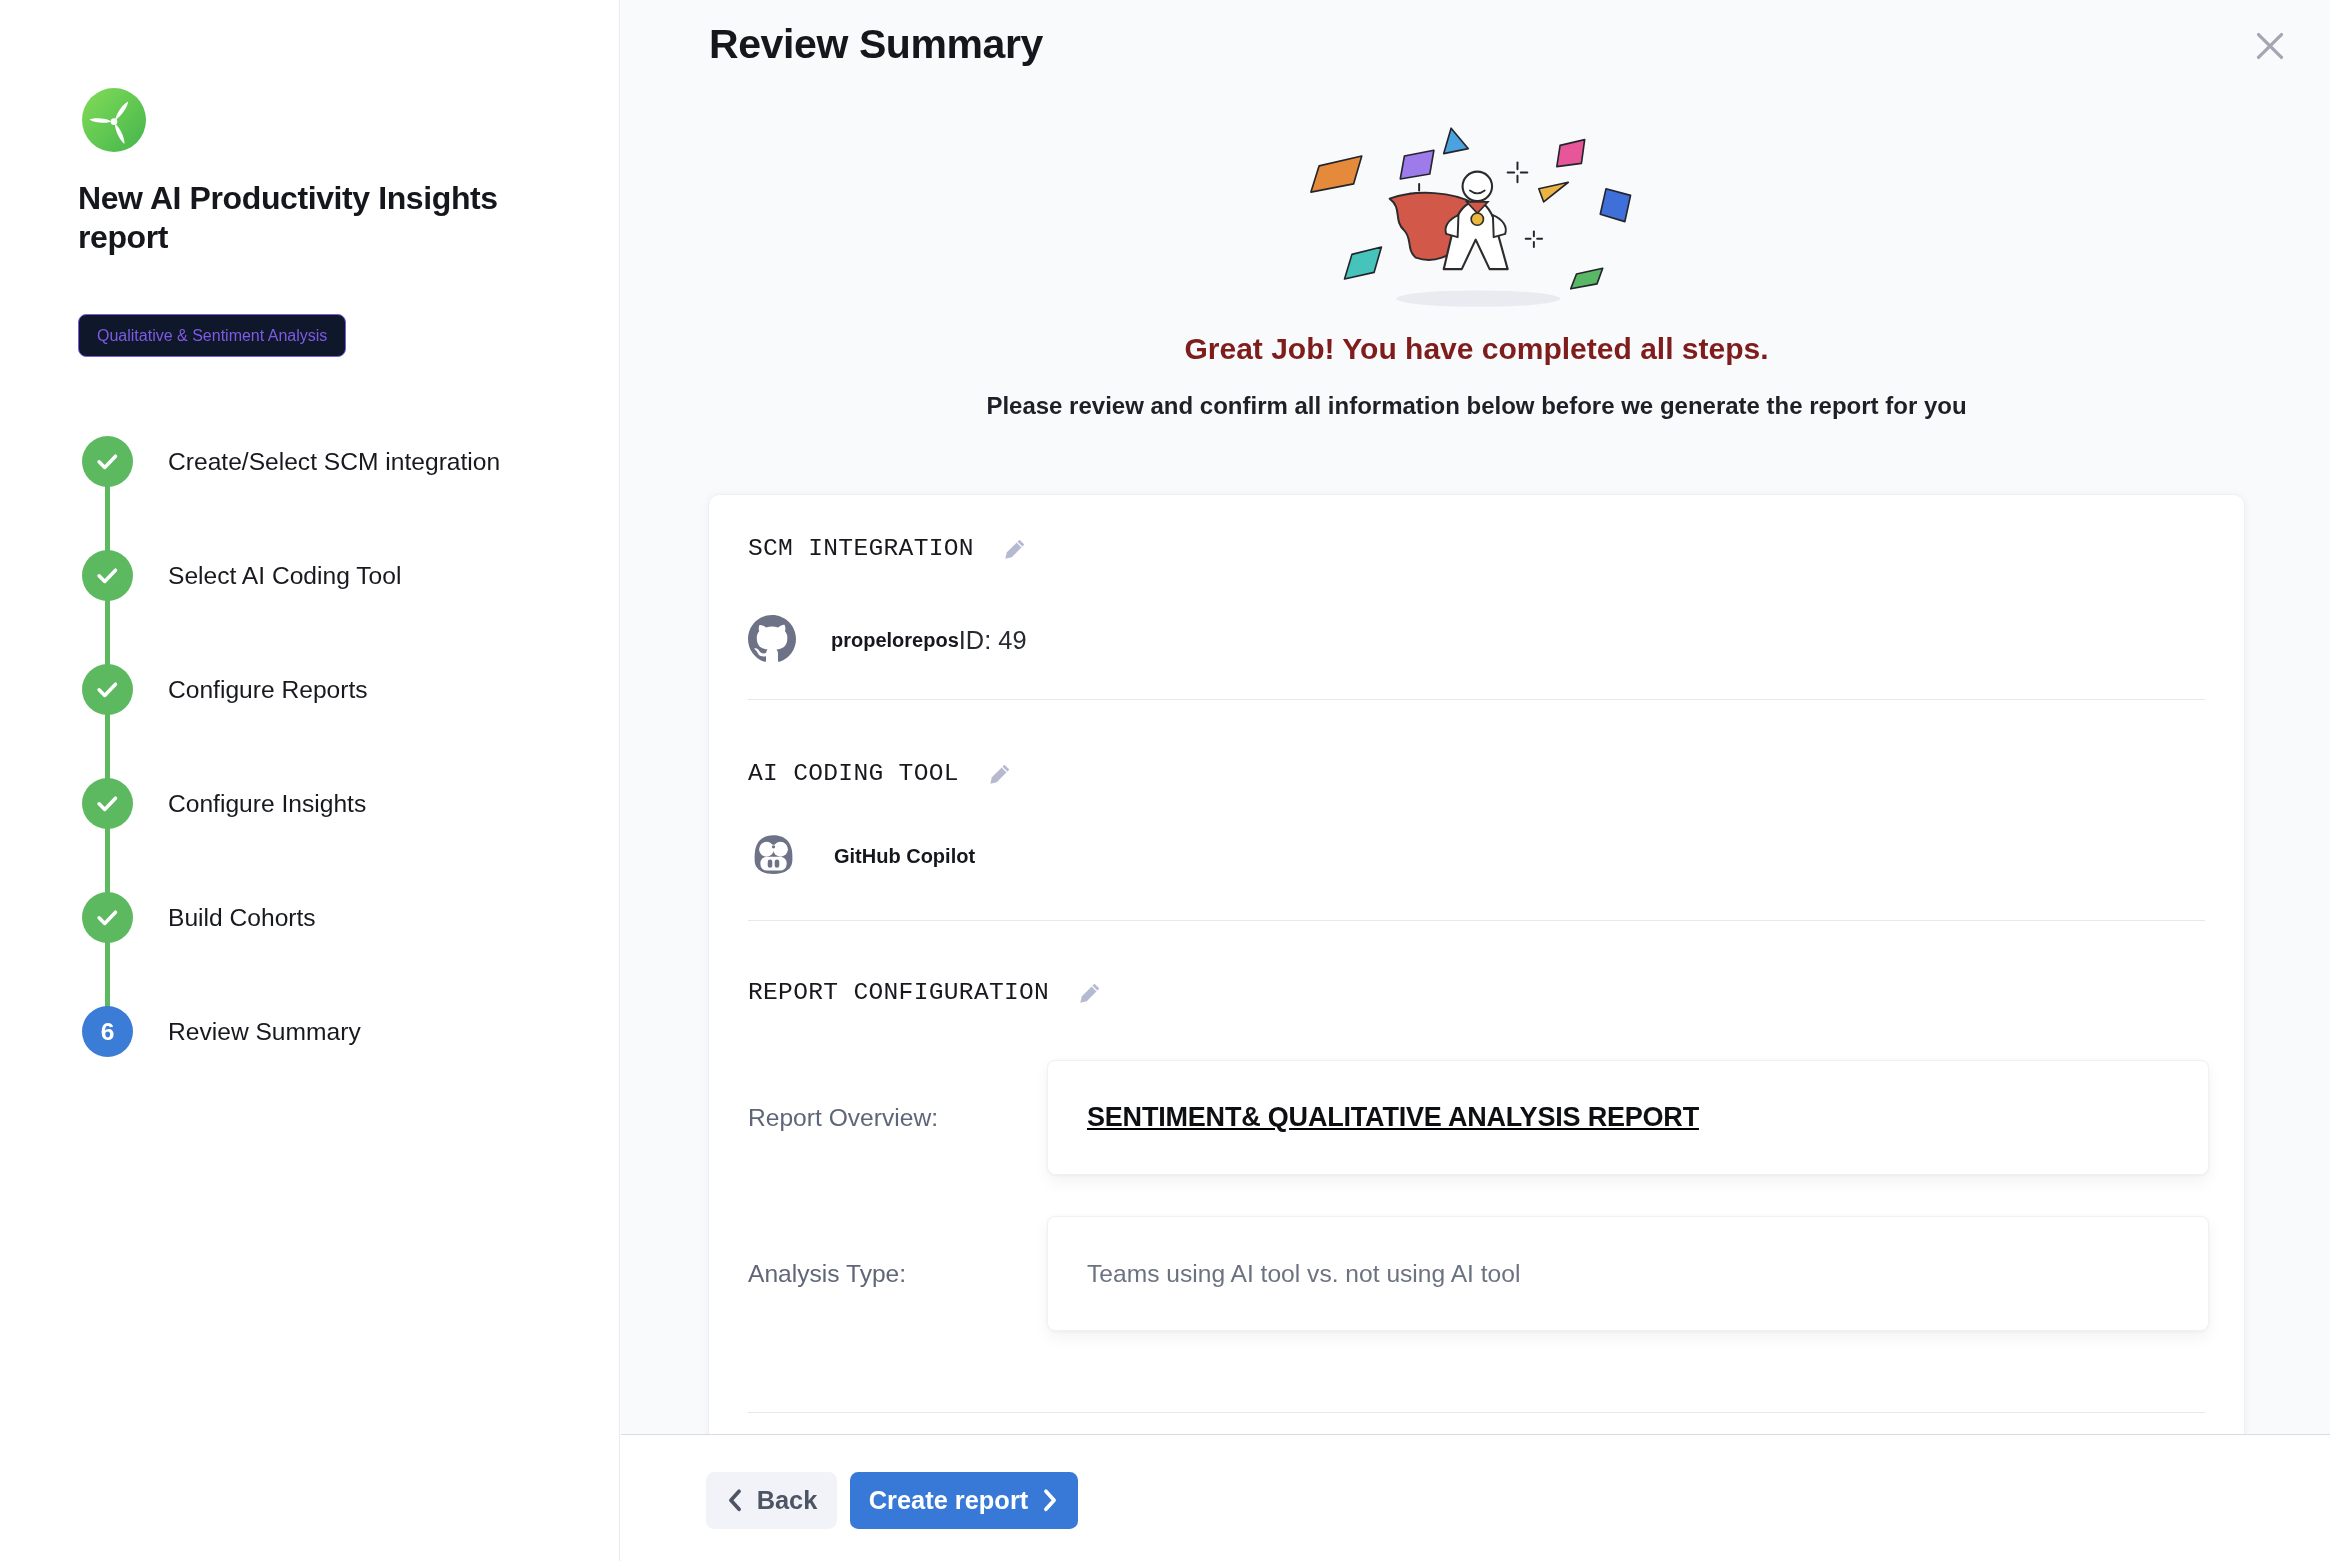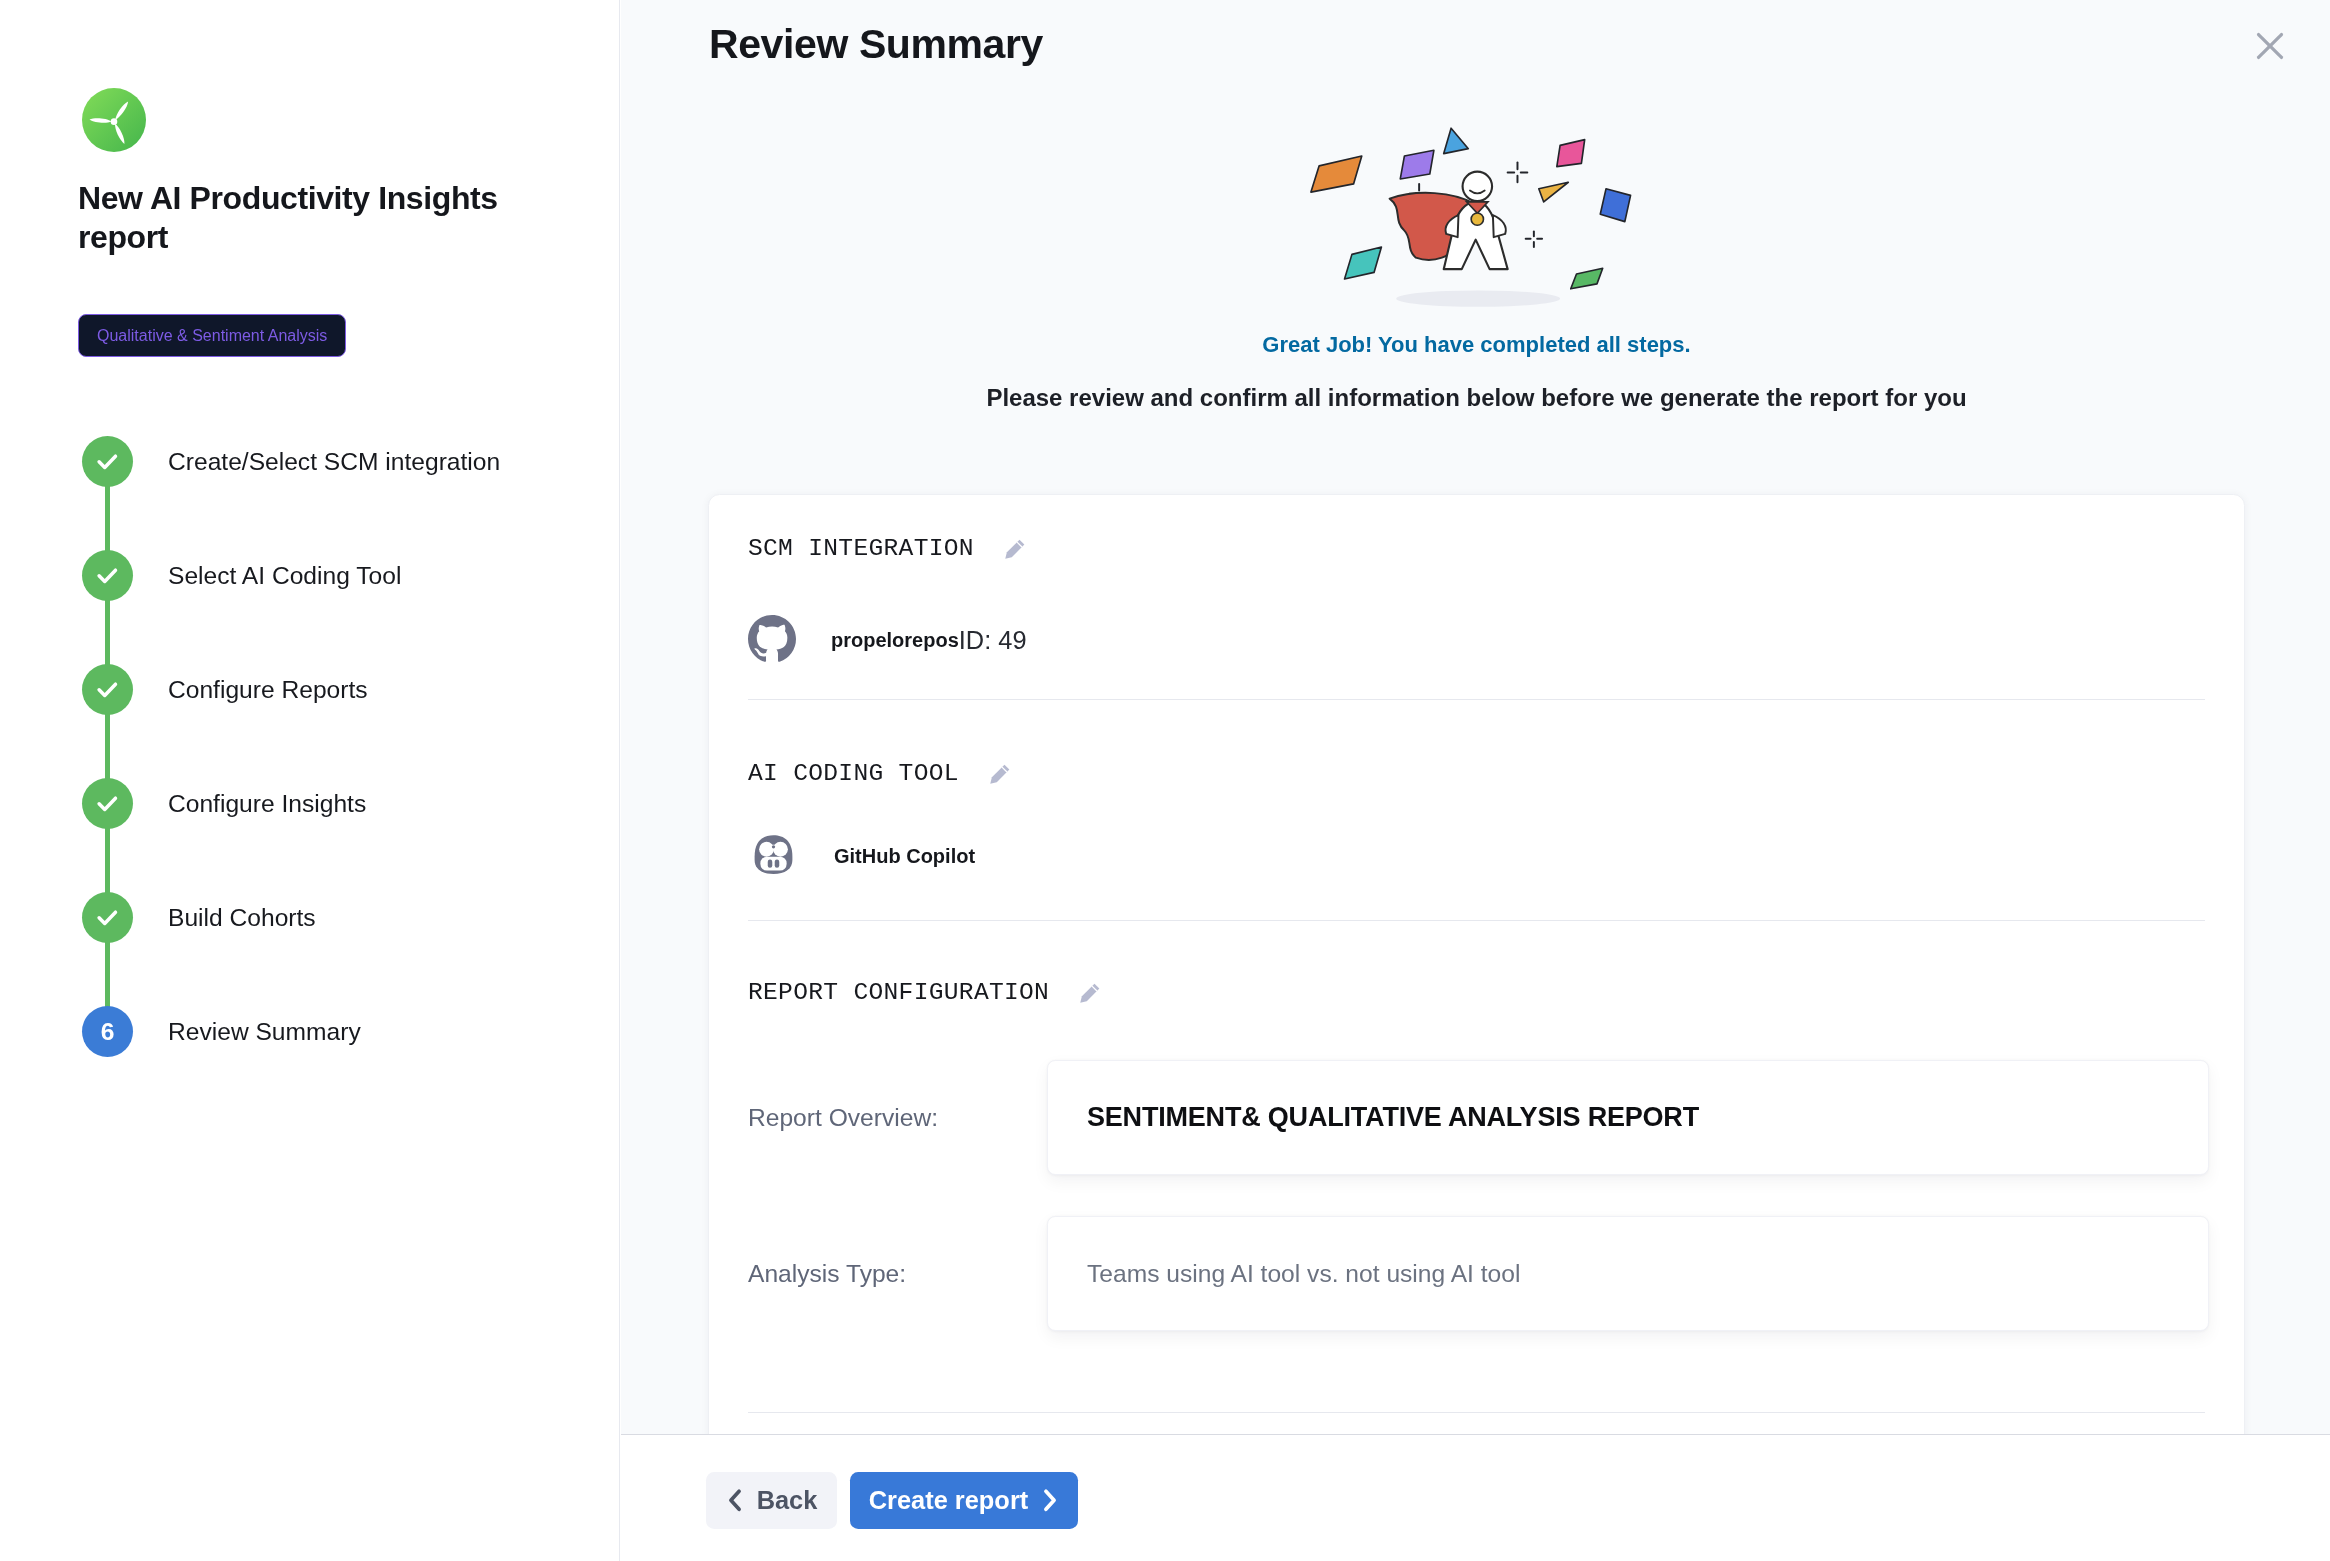--- a/index.html
+++ b/index.html
@@ -22,21 +22,21 @@
   .step-num { color:#ffffff; font-size:24.6px; font-weight:700; }
   .step-label { margin-left:35px; font-size:24.6px; font-weight:500; color:#17191e; white-space:nowrap; }
 
   
   .main { position:absolute; left:621px; top:0; width:1709px; height:1562px; background:#f8fafc; }
   .main-title { position:absolute; left:88px; top:21px; font-size:41px; font-weight:700; color:#15171c; letter-spacing:-0.4px; }
   .close-btn { position:absolute; top:28px; right:41px; width:39px; height:39px; background:none; border:none; cursor:pointer; }
 
   .hero { position:absolute; left:87px; top:115px; width:1537px; text-align:center; }
   .hero-illustration { display:block; margin:0 auto; }
-  .hero-heading { margin-top:11.5px; font-size:22px; font-weight:600; color:#0369a1; }
+  .hero-heading { margin-top:11.5px; font-size:30px; font-weight:600; color:#7f1d1d; }
   .hero-sub { margin-top:26px; font-size:24px; font-weight:700; color:#1d2027; }
 
   
   .card { position:absolute; left:87px; top:494px; width:1537px; height:975px; background:#ffffff; border:0.8px solid #eef0f4; border-radius:11.5px; box-shadow:0 1.6px 8.2px rgba(25,30,50,0.05); }
   .sec-head { position:absolute; left:39px; display:flex; align-items:center; gap:26px; }
   .sec-head .sec-label { font-size:24.6px; font-weight:500; color:#17191e; letter-spacing:0.3px;font-family:Liberation Mono, monospace; }
   .sec1 { top:39px; } .sec2 { top:264px; } .sec3 { top:483px; }
   .edit-btn { width:29.5px; height:29.5px; background:none; border:none; padding:0; cursor:pointer; display:flex; align-items:center; justify-content:center; }
 
   .item-row { position:absolute; left:39px; display:flex; align-items:center; }
@@ -44,21 +44,21 @@
   .row-tool { top:331px; height:61px; }
   .item-name { margin-left:35px; font-size:20px; font-weight:700; color:#15171c; }
   .item-id { font-size:25.4px; font-weight:400; color:#272a31; }
 
   .divider { position:absolute; left:39px; right:39px; height:0.8px; background:#e6e8ee; }
   .d1 { top:204px; } .d2 { top:425px; } .d3 { top:917px; }
 
   .cfg-label { position:absolute; left:39px; height:115px; display:flex; align-items:center; font-size:24.6px; color:#5f6678; }
   .cfg-label.l1 { top:565px; } .cfg-label.l2 { top:721px; }
   .value-box { position:absolute; left:338px; width:1162px; height:115px; top:0; background:#ffffff; border:0.8px solid #f0f1f6; border-radius:8.2px; box-shadow:0 6.6px 16.4px rgba(23,28,48,0.05), 0 0.8px 2.5px rgba(23,28,48,0.04); display:flex; align-items:center; padding:0 39px; }
-  .value-box.v1 { top:565px; }
+  .value-box.v1 { top:565px;text-decoration:underline; }
   .value-box.v2 { top:721px; }
   .value-strong { font-size:27px; font-weight:700; color:#0e0f12; letter-spacing:-0.2px; }
   .value-muted { font-size:24.6px; font-weight:400; color:#6b7280; }
 
   
   .footer { position:absolute; left:0; top:1434px; width:1709px; height:128px; background:#ffffff; border-top:0.8px solid #d9dbe2; }
   .btn { display:inline-flex; align-items:center; justify-content:center; gap:13px; height:57px; border:none; border-radius:8.2px; font-family:"Liberation Sans",sans-serif; font-size:25.4px; font-weight:700; cursor:pointer; }
   .btn-back { position:absolute; left:85px; top:37px; width:131px; background:#f2f3f8; color:#4d5464; }
   .btn-create { position:absolute; left:229px; top:37px; width:228px; background:#3879d8; color:#ffffff; }
 </style>

